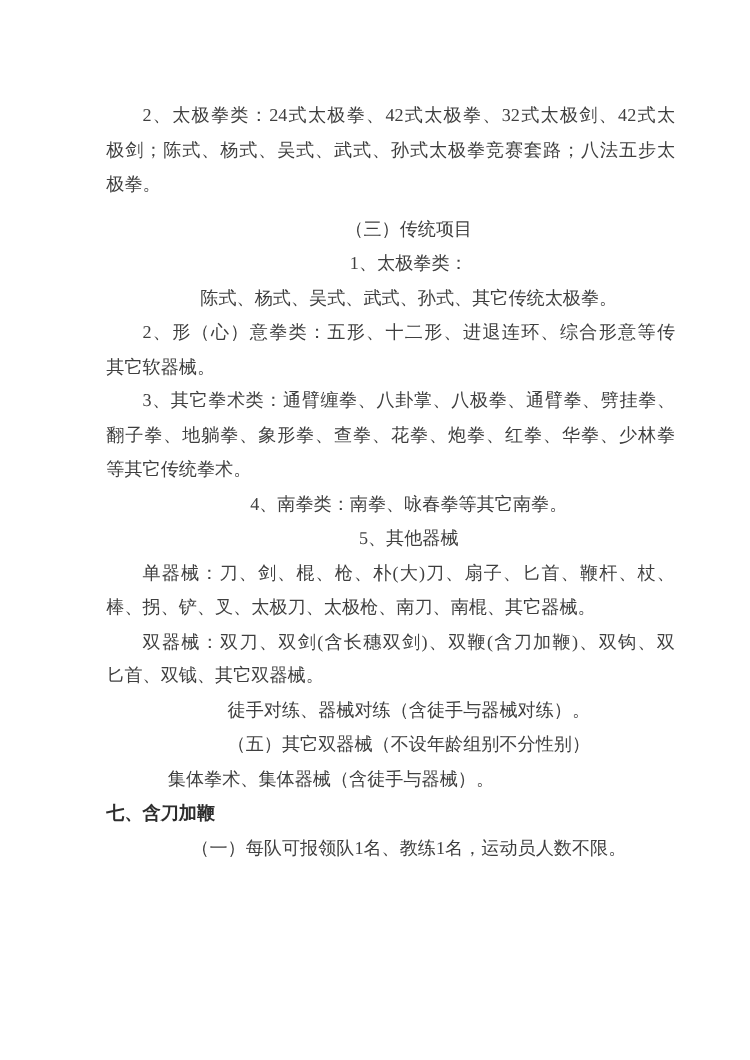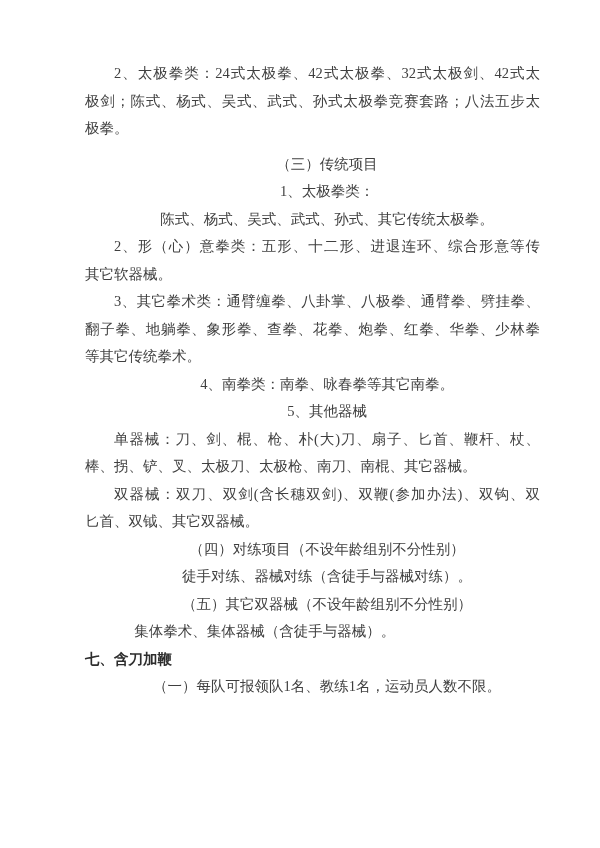--- a/index.html
+++ b/index.html
@@ -9,21 +9,21 @@
     height: 848px;
     margin: 0 auto;
     background: var(--page-bg, #ffffff);
     overflow: hidden;
     font-family: "Liberation Serif", "DejaVu Serif", serif;
   }
   .doc {
     position: absolute;
     left: 85px;
     right: 60px;
-    top: 60px;
+    top: 80px;
     color: var(--text-color, #3f3f3f);
     font-size: 14.5px;
     line-height: 27.5px;
   }
   .line { display: block; }
   .plain, .indent, .indent3, .heading { white-space: nowrap; }
   .indent { text-indent: 2em; white-space: normal; text-align: center; }
   .indent3 { text-indent: 3.4em; }
   .fill {
     text-align: justify;
@@ -50,22 +50,21 @@
       <div class="line indent">陈式、杨式、吴式、武式、孙式、其它传统太极拳。</div>
       <div class="line indent fill">2、形（心）意拳类：五形、十二形、进退连环、综合形意等传</div>
       <div class="line plain">其它软器械。</div>
       <div class="line indent fill">3、其它拳术类：通臂缠拳、八卦掌、八极拳、通臂拳、劈挂拳、</div>
       <div class="line fill">翻子拳、地躺拳、象形拳、查拳、花拳、炮拳、红拳、华拳、少林拳</div>
       <div class="line plain">等其它传统拳术。</div>
       <div class="line indent">4、南拳类：南拳、咏春拳等其它南拳。</div>
       <div class="line indent">5、其他器械</div>
       <div class="line indent fill">单器械：刀、剑、棍、枪、朴(大)刀、扇子、匕首、鞭杆、杖、</div>
       <div class="line plain">棒、拐、铲、叉、太极刀、太极枪、南刀、南棍、其它器械。</div>
-      <div class="line indent fill">双器械：双刀、双剑(含长穗双剑)、双鞭(参加办法)、双钩、双</div>
+      <div class="line indent fill">双器械：双刀、双剑(含长穗双剑)、双鞭(含刀加鞭)、双钩、双</div>
       <div class="line plain">匕首、双钺、其它双器械。</div>
-      <div class="line indent">（四）对练项目（不设年龄组别不分性别）</div>
       <div class="line indent">徒手对练、器械对练（含徒手与器械对练）。</div>
       <div class="line indent">（五）其它双器械（不设年龄组别不分性别）</div>
       <div class="line indent3">集体拳术、集体器械（含徒手与器械）。</div>
       <div class="line heading">七、含刀加鞭</div>
       <div class="line indent">（一）每队可报领队1名、教练1名，运动员人数不限。</div>
     </div>
 </div>
 
 </body></html>

